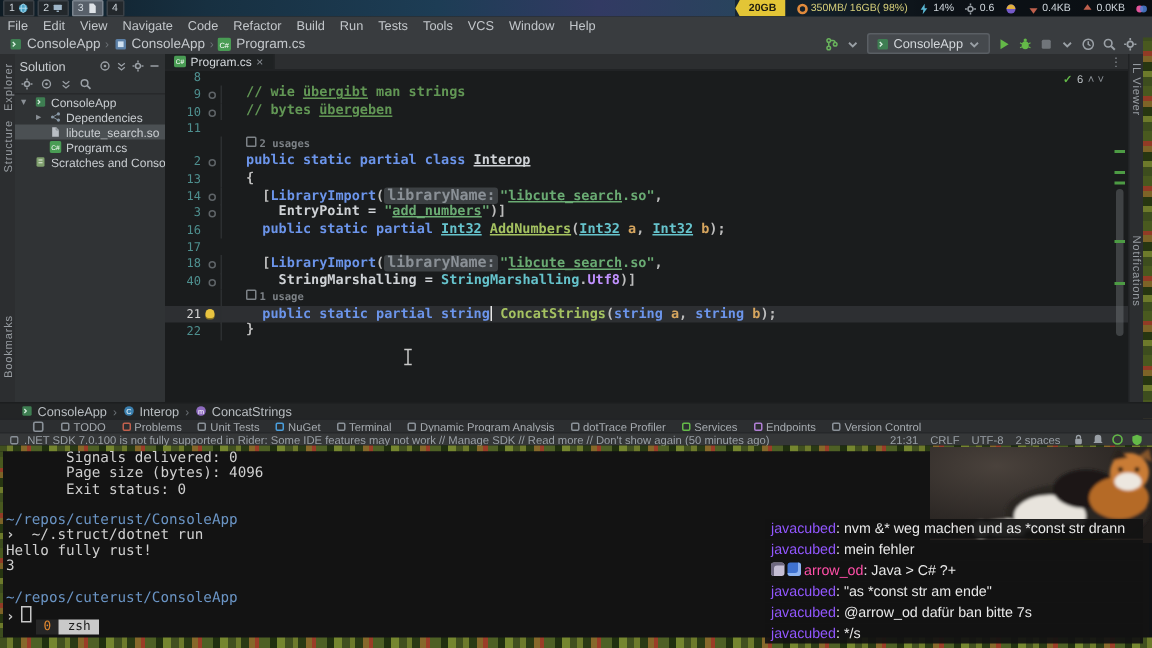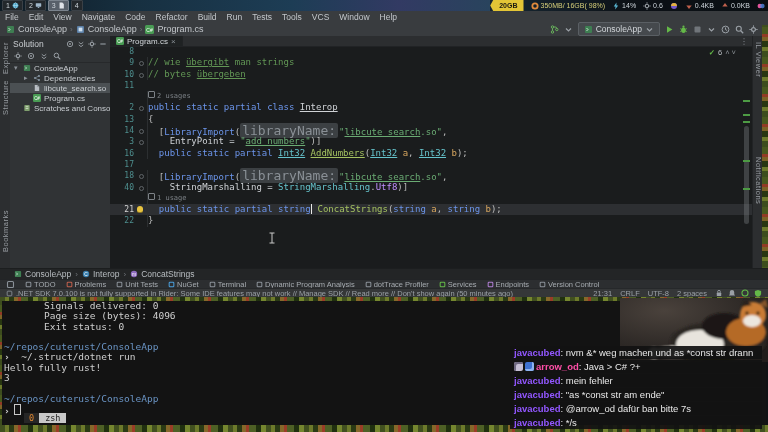--- a/index.html
+++ b/index.html
@@ -63,47 +63,47 @@
   #inspection .ok{color:#64b948;font-weight:bold;}
   #inspection .chev{color:#8a9096;}
 
   #code{position:absolute;left:0;top:10px;width:642px;height:222px;font-family:"DejaVu Sans Mono",monospace;font-size:9px;}
   .crow{position:relative;height:11.3px;line-height:11.3px;white-space:pre;}
   .crow.current{background:#2d2f32;}
   .gut{position:absolute;left:0;top:0;width:24px;text-align:right;color:#4e8f8f;font-size:8px;}
   .crow.current .gut{color:#d6d6d6;}
   .folddot{position:absolute;left:29px;top:4px;width:3px;height:3px;border:1px solid #5f6468;border-radius:50%;}
   .bulb{position:absolute;left:27px;top:2px;width:6px;height:6px;background:#e9c440;border-radius:50% 50% 35% 35%;box-shadow:0 1px 0 #8a7424;}
-  .ctext{position:absolute;left:37px;top:0;border-left:1px solid #2c2f31;padding-left:0;}
+  .ctext{position:absolute;left:37px;top:0;border-left:1px solid #2c2f31;padding-left:16px;font-weight:bold;}
   .tk-kw{color:#6c95eb;} .tk-attr{color:#6c95eb;}
   .tk-cmt{color:#629755;} .tk-cmtu{color:#629755;text-decoration:underline;}
   .tk-str{color:#6aab73;} .tk-stru{color:#6aab73;text-decoration:underline;}
   .tk-typ{color:#66c3cc;} .tk-typu{color:#66c3cc;text-decoration:underline;}
   .tk-meth{color:#a5c261;} .tk-methu{color:#a5c261;text-decoration:underline;}
   .tk-param{color:#d7a65f;} .tk-enum{color:#c191ff;}
   .tk-prop{color:#cfd2d6;} .tk-plain{color:#cfd2d6;} .tk-punc{color:#bdbdbd;}
   .tk-clsu{color:#cfd2d6;text-decoration:underline;}
-  .tk-hint{background:#3c4043;color:#8a9096;border-radius:2px;font-size:13px;padding:0 2px;margin-right:1px;}
+  .tk-hint{background:#3c4043;color:#8a9096;border-radius:2px;font-size:10px;padding:0 2px;margin-right:1px;}
   .caret{display:inline-block;width:1.5px;height:10px;background:#e8e8e8;vertical-align:-2px;}
   .inlay{color:#7d8287;font-size:7px;}
   .usq{display:inline-block;width:5px;height:5px;border:1px solid #7d8287;border-radius:1px;margin-right:2px;vertical-align:0;}
 
   #scrollbar{position:absolute;right:2px;top:12px;width:7px;height:216px;}
   #sb-thumb{position:absolute;left:1px;top:78px;width:5px;height:98px;background:rgba(150,155,160,.30);border-radius:3px;}
   .sb-mark{position:absolute;left:0;width:7px;height:2px;background:#4d9b44;}
   #ibeam{position:absolute;left:158px;top:196px;}
 
   #edge-right{left:762px;top:-11px;width:6px;height:272px;}
   .wallpaper{background:repeating-linear-gradient(90deg,#41501f 0 5px,#6d7a2b 5px 9px,#2a3a14 9px 14px,#86682a 14px 18px,#9a3d27 18px 21px,#4e6025 21px 28px,#20300f 28px 33px,#75862f 33px 38px);}
   .wallpaper-v{background:repeating-linear-gradient(0deg,#3d4d1e 0 6px,#6d7a2b 6px 10px,#273611 10px 16px,#7d6327 16px 20px,#913b25 20px 23px,#49591f 23px 30px);}
 
   
   #crumbs2{left:0;top:268px;width:768px;height:11px;background:#232526;display:flex;align-items:center;gap:4px;padding-left:14px;font-size:8.5px;color:#b9bec2;border-top:1px solid #1c1e1f;box-sizing:border-box;}
   #crumbs2 svg{width:8px;height:8px;}
-  #tooltabs{left:0;top:279px;width:768px;height:9px;background:#2c2e30;display:flex;align-items:center;gap:10px;font-size:7.5px;color:#a6abb0;padding-left:6px;border-top:1px solid #222426;box-sizing:border-box;}
+  #tooltabs{left:0;top:279px;width:768px;height:9px;background:#2c2e30;display:flex;align-items:center;gap:10px;font-size:7.5px;color:#a6abb0;padding-left:21px;border-top:1px solid #222426;box-sizing:border-box;}
   .ttab{display:flex;align-items:center;gap:2px;white-space:nowrap;}
   .ttab svg{width:7px;height:7px;}
   #statusbar{left:0;top:288px;width:768px;height:9px;background:#353738;display:flex;align-items:center;font-size:7.5px;color:#9aa0a6;padding:0 6px;box-sizing:border-box;border-top:1px solid #26282a;}
   #status-msg{display:flex;align-items:center;gap:3px;white-space:nowrap;overflow:hidden;}
   #status-right{margin-left:auto;display:flex;align-items:center;gap:8px;white-space:nowrap;}
   #status-right svg{width:8px;height:8px;}
 
   
   #strip1{left:0;top:297px;width:768px;height:4px;}
   #strip2{left:0;top:425px;width:768px;height:7px;}
@@ -114,21 +114,21 @@
   .t-prompt{color:#c8c8c8;font-weight:bold;}
   .tcur{display:inline-block;width:5px;height:9px;border:1px solid #c8c8c8;vertical-align:-1px;margin-left:4px;}
   #term-chip{position:absolute;left:22px;top:112px;display:flex;align-items:center;font-size:8.5px;}
   #term-chip .idx{color:#e0872f;background:#262626;padding:0 5px;height:10px;line-height:10px;}
   #term-chip .sh{color:#1d1d1d;background:#c9c9c9;padding:0 6px;height:10px;line-height:10px;}
 
   
   #catcam{left:620px;top:298px;width:148px;height:64px;z-index:5;}
   #chat{right:6px;bottom:3px;width:252px;z-index:6;display:flex;flex-direction:column;gap:1px;font-size:9.5px;color:#e8e8e8;}
   .chat-row{background:rgba(18,18,18,.93);padding:1px 4px;line-height:11px;white-space:nowrap;overflow:hidden;}
-  .chat-name{font-weight:bold;}
+  .chat-name{font-weight:normal;}
   .badge{display:inline-block;width:9px;height:9px;border-radius:2px;margin-right:2px;vertical-align:-1px;}
   .badge-bot{background:#c5bed4;box-shadow:inset 2px 2px 0 #6e6880;}
   .badge-prime{background:#3f72d0;box-shadow:inset -2px -2px 0 #8fb4f0;}
 </style>
 </head>
 <body>
 
 <div id="screen">
 
   <div id="panel" class="abs">
@@ -751,20 +751,20 @@
         <circle cx="138" cy="15" r="1.6" fill="#161210"></circle>
         <ellipse cx="52" cy="54" rx="20" ry="6" fill="#ddd8d0"></ellipse>
         <circle cx="34" cy="55" r="6" fill="#efeae2"></circle>
         <ellipse cx="92" cy="58" rx="30" ry="6" fill="#17120f"></ellipse>
       </g>
     </svg>
   </div>
 
   <div id="chat" class="abs">
       <div class="chat-row"><span class="chat-name" style="color: rgb(146, 87, 255);">javacubed</span><span>: </span><span>nvm &amp;* weg machen und as *const str drann</span></div>
+      <div class="chat-row"><span class="chat-name" style="color: rgb(146, 87, 255);">javacubed</span><span>: </span><span>mein fehler</span></div>
       <div class="chat-row"><span class="badge badge-bot"></span><span class="badge badge-prime"></span><span class="chat-name" style="color: rgb(255, 79, 168);">arrow_od</span><span>: </span><span>Java &gt; C# ?+</span></div>
-      <div class="chat-row"><span class="chat-name" style="color: rgb(146, 87, 255);">javacubed</span><span>: </span><span>mein fehler</span></div>
       <div class="chat-row"><span class="chat-name" style="color: rgb(146, 87, 255);">javacubed</span><span>: </span><span>"as *const str am ende"</span></div>
       <div class="chat-row"><span class="chat-name" style="color: rgb(146, 87, 255);">javacubed</span><span>: </span><span>@arrow_od dafür ban bitte 7s</span></div>
       <div class="chat-row"><span class="chat-name" style="color: rgb(146, 87, 255);">javacubed</span><span>: </span><span>*/s</span></div>
     </div>
 
 </div>
 
 </body></html>

